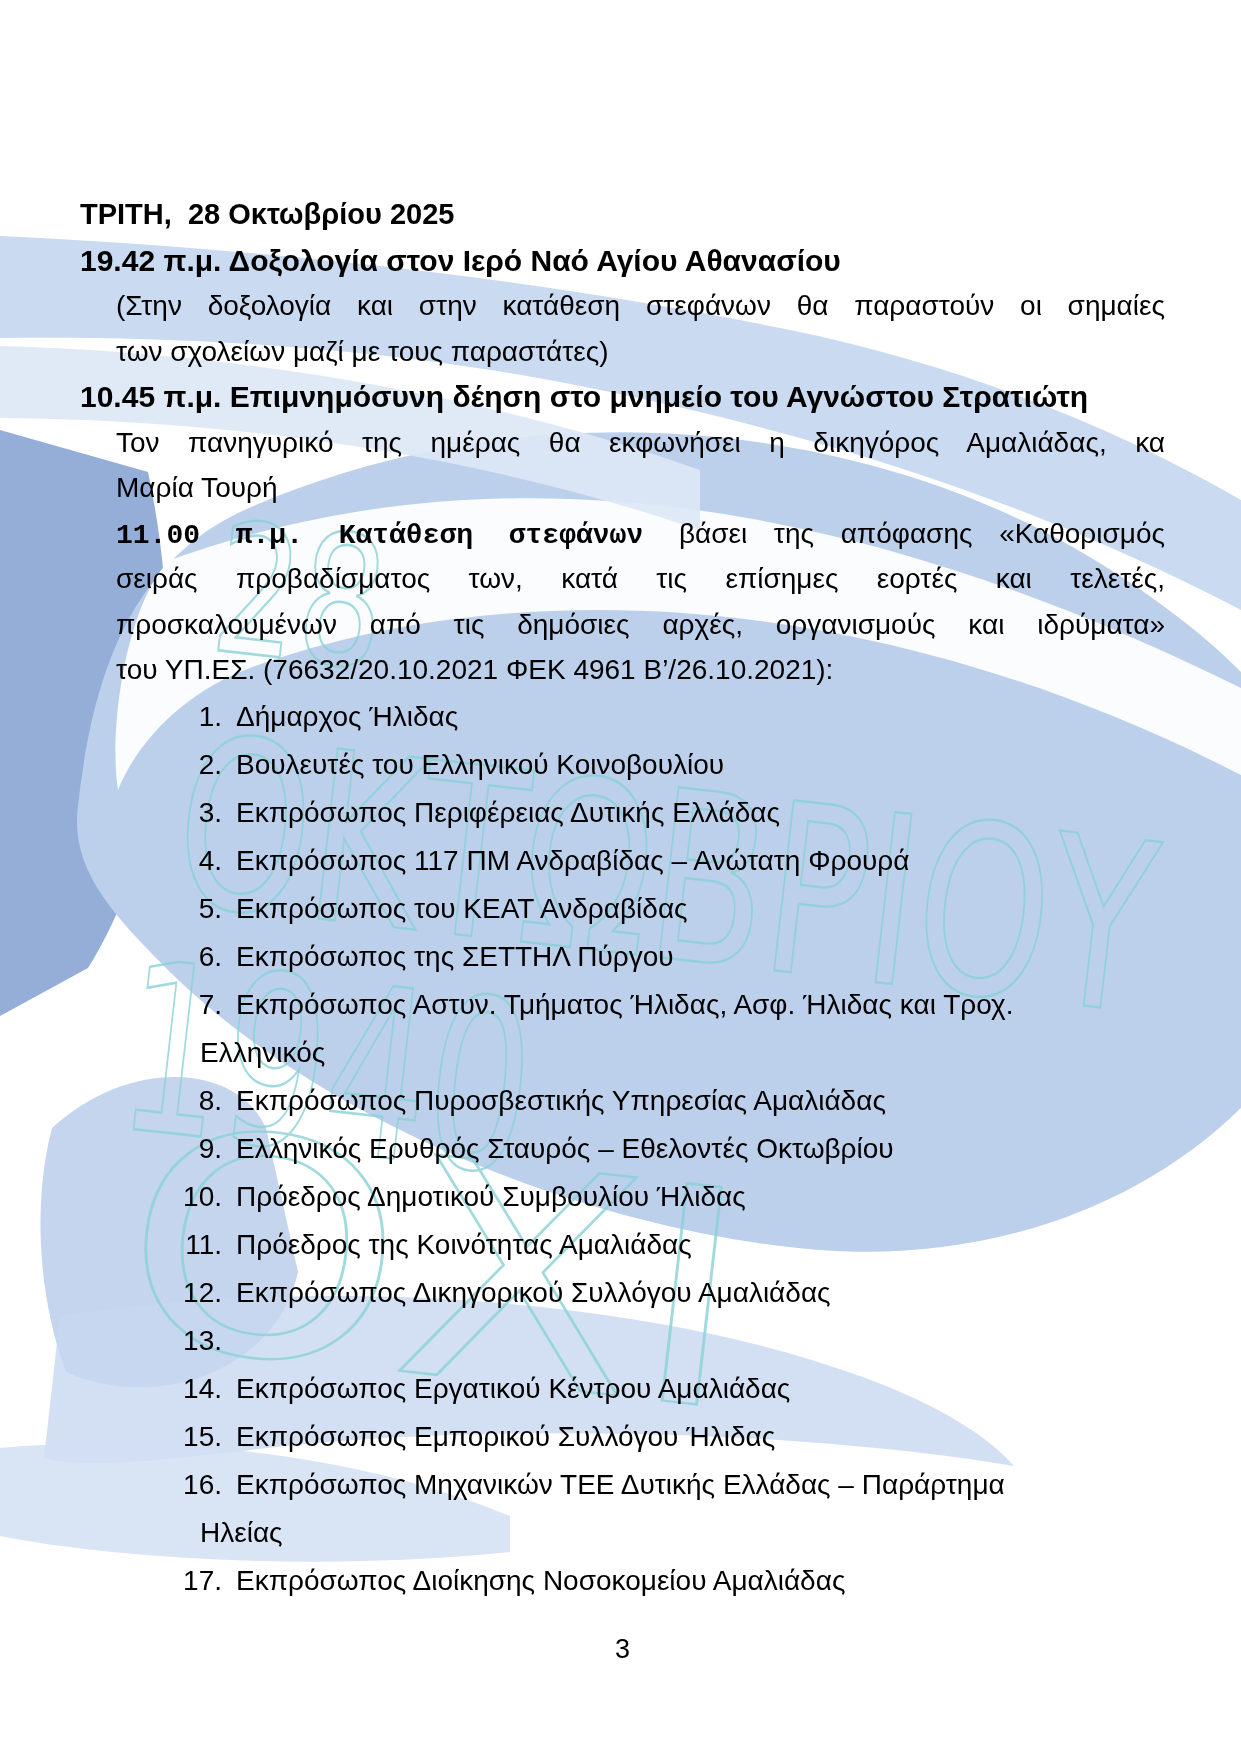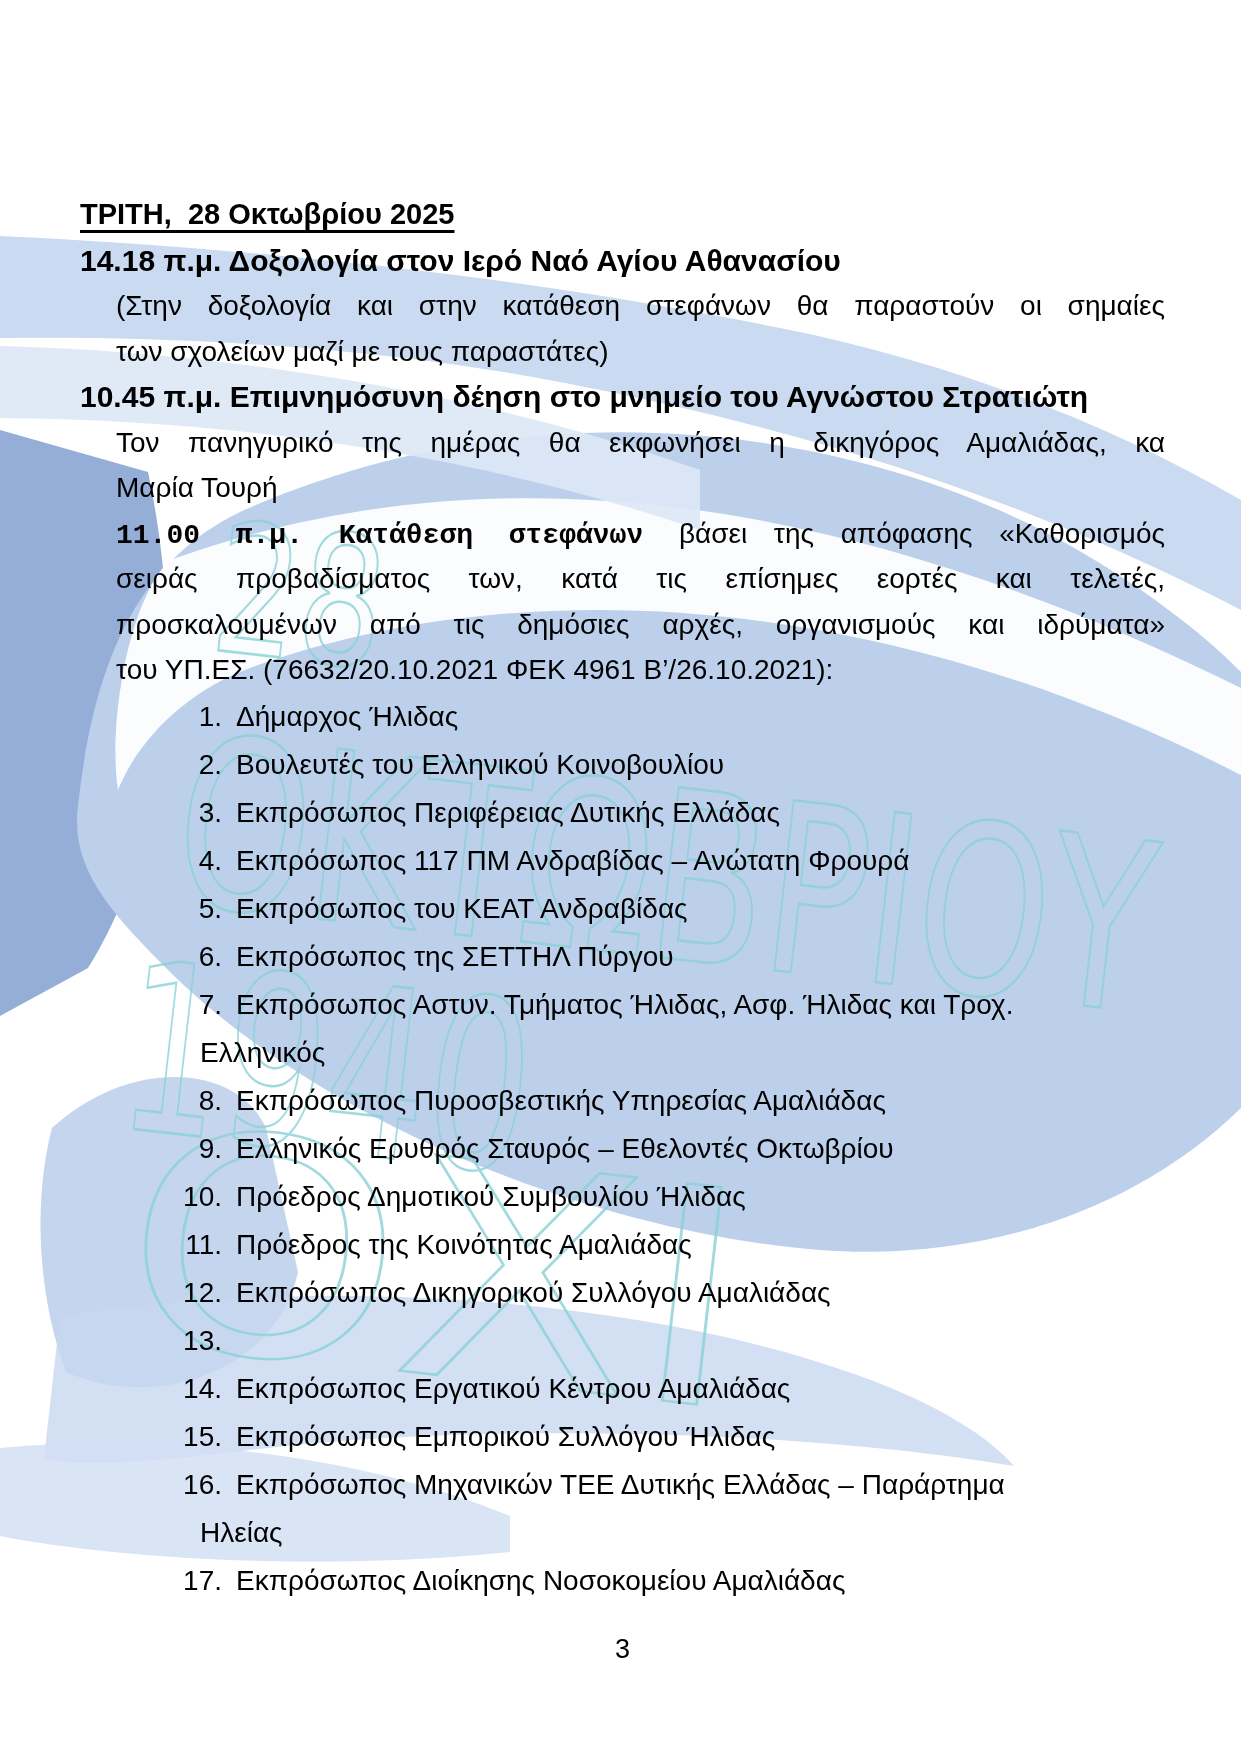--- a/index.html
+++ b/index.html
@@ -10,21 +10,21 @@
     overflow:hidden;
     font-family:"Liberation Sans","DejaVu Sans",sans-serif;
     color:#000;
   }
   #bg-art{position:absolute;left:0;top:0;width:1241px;height:1755px;z-index:0;}
   #doc-content{
     position:absolute;left:80px;top:192px;width:1085px;z-index:1;
   }
   .line{height:45.5px;line-height:45.5px;font-size:28px;white-space:nowrap;}
   .t-title{font-weight:bold;font-size:29px;white-space:pre;}
-  .t-title .u{text-decoration:underline;text-decoration-thickness:3px;text-underline-offset:6px;}
+  .t-title .u{text-decoration-thickness:3px;text-underline-offset:6px;}
   .t-heading{font-weight:bold;font-size:30px;}
   .t-body{font-size:28px;margin-left:36px;}
   .just{text-align:justify;text-align-last:justify;white-space:normal;}
   .b{font-weight:bold;font-family:Liberation Mono, monospace;}
   .t-li{height:48px;line-height:48px;padding-left:96px;display:flex;}
   .num-col{display:inline-block;width:46px;text-align:right;flex:0 0 46px;}
   .li-text{margin-left:14px;}
   .t-licont{height:48px;line-height:48px;padding-left:120px;}
   .t-pagenum{margin-top:24px;height:40px;line-height:40px;font-size:27px;text-align:center;white-space:normal;}
 </style>
@@ -47,21 +47,21 @@
     <g transform="rotate(6.5 200 900)" fill="none" stroke="#8ad2d6" stroke-width="2.5" opacity="0.8" font-family="DejaVu Sans, Liberation Sans, sans-serif">
       <text x="180" y="650" font-size="180" textLength="170" lengthAdjust="spacingAndGlyphs">28</text>
       <text x="170" y="905" font-size="235" textLength="980" lengthAdjust="spacingAndGlyphs">ΟΚΤΩΒΡΙΟΥ</text>
       <text x="140" y="1135" font-size="235" textLength="410" lengthAdjust="spacingAndGlyphs">1940</text>
       <text x="165" y="1345" font-size="300" textLength="620" lengthAdjust="spacingAndGlyphs">ΟΧΙ</text>
     </g>
   </svg>
 
   <div id="doc-content">
       <div class="line t-title"><span class="u">ΤΡΙΤΗ,  28 Οκτωβρίου 2025</span></div>
-      <div class="line t-heading">14.18 π.μ. Δοξολογία στον Ιερό Ναό Αγίου Αθανασίου</div>
+      <div class="line t-heading">19.42 π.μ. Δοξολογία στον Ιερό Ναό Αγίου Αθανασίου</div>
       <div class="line t-body just">(Στην δοξολογία και στην κατάθεση στεφάνων θα παραστούν οι σημαίες</div>
       <div class="line t-body">των σχολείων μαζί με τους παραστάτες)</div>
       <div class="line t-heading">10.45 π.μ. Επιμνημόσυνη δέηση στο μνημείο του Αγνώστου Στρατιώτη</div>
       <div class="line t-body just">Τον πανηγυρικό της ημέρας θα εκφωνήσει η δικηγόρος Αμαλιάδας, κα</div>
       <div class="line t-body">Μαρία Τουρή</div>
       <div class="line t-body just"><span class="b">11.00 π.μ. Κατάθεση στεφάνων </span><span>βάσει της απόφασης «Καθορισμός</span></div>
       <div class="line t-body just">σειράς προβαδίσματος των, κατά τις επίσημες εορτές και τελετές,</div>
       <div class="line t-body just">προσκαλουμένων από τις δημόσιες αρχές, οργανισμούς και ιδρύματα»</div>
       <div class="line t-body">του ΥΠ.ΕΣ. (76632/20.10.2021 ΦΕΚ 4961 Β’/26.10.2021):</div>
       <div class="line t-li">

